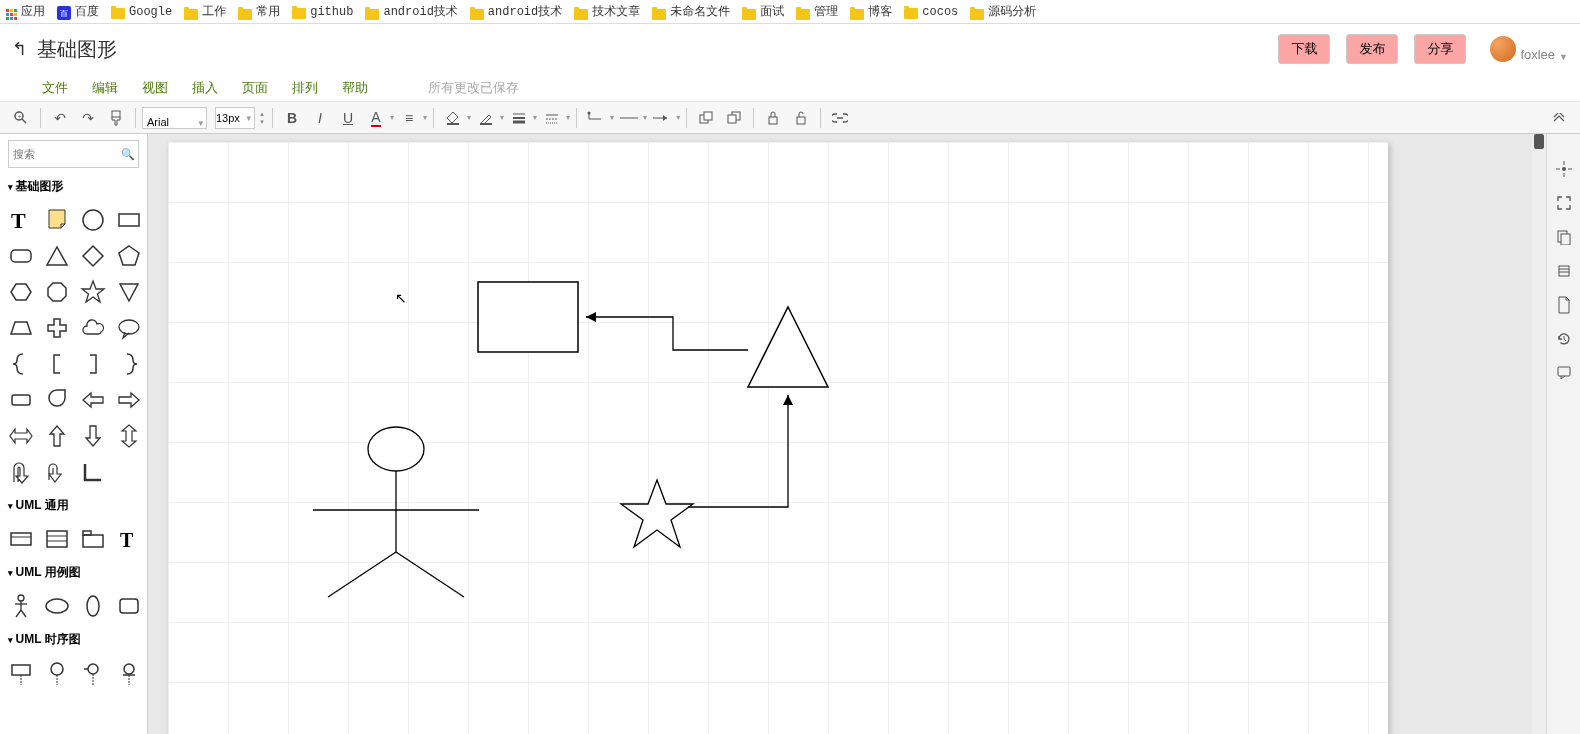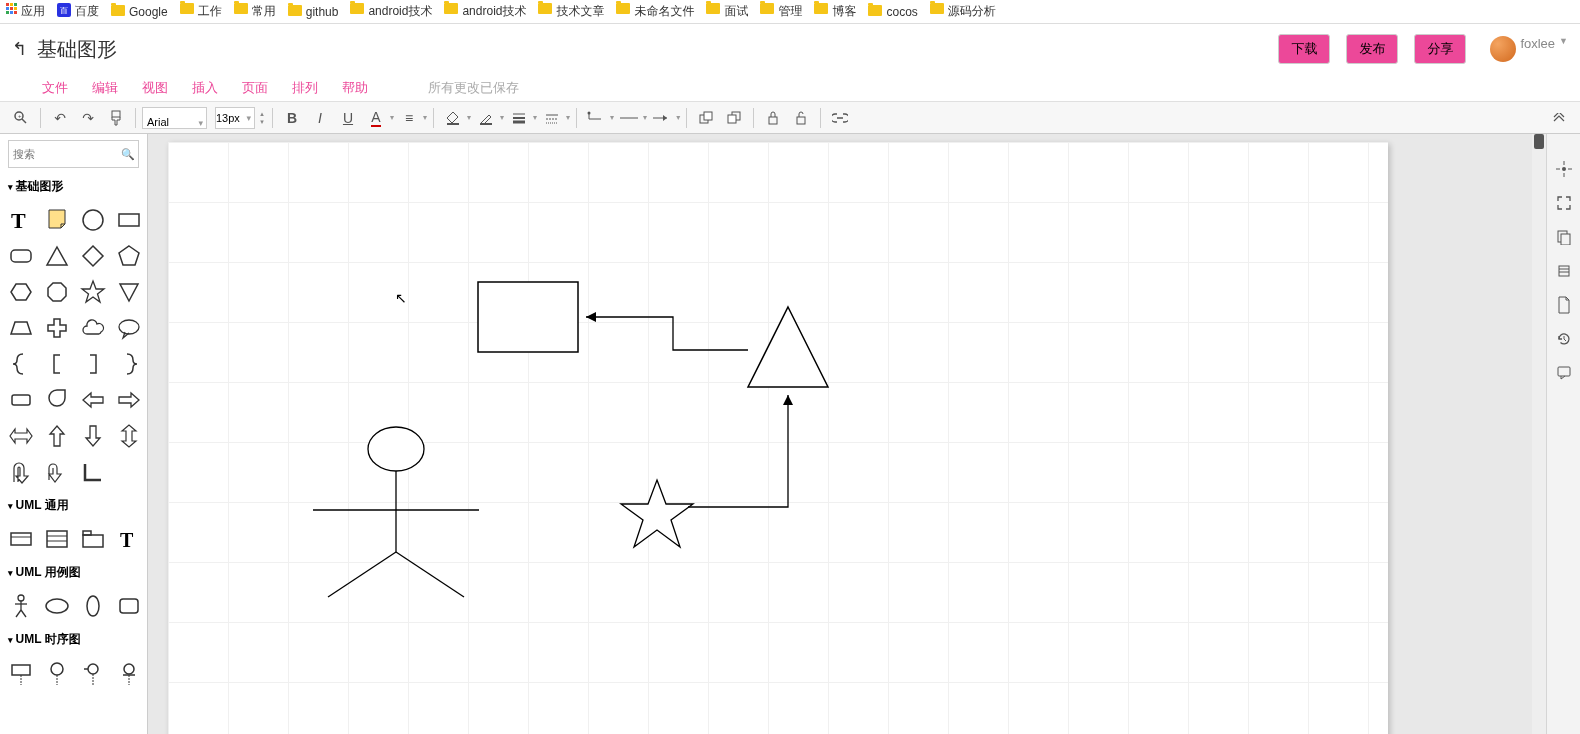--- a/index.html
+++ b/index.html
@@ -5,39 +5,39 @@
     * { margin: 0; padding: 0; box-sizing: border-box; }
     body { font-family: Arial, sans-serif; font-size: 13px; width: 1580px; height: 734px; overflow: hidden; background: #fff; }
     
     
     .bookmarks { height: 24px; background: #fff; border-bottom: 1px solid #ddd; display: flex; align-items: center; padding: 0 6px; gap: 12px; }
     .apps-icon { display: grid; grid-template-columns: repeat(3,3px); grid-template-rows: repeat(3,3px); gap: 1px; }
     .apps-icon span { width: 3px; height: 3px; }
     .apps-icon span:nth-child(1){background:#e94335}.apps-icon span:nth-child(2){background:#fbbc05}.apps-icon span:nth-child(3){background:#34a853}
     .apps-icon span:nth-child(4){background:#4285f4}.apps-icon span:nth-child(5){background:#e94335}.apps-icon span:nth-child(6){background:#fbbc05}
     .apps-icon span:nth-child(7){background:#34a853}.apps-icon span:nth-child(8){background:#4285f4}.apps-icon span:nth-child(9){background:#e94335}
-    .bookmark { display: flex; align-items: flex-start; gap: 4px; font-size: 12px; color: #333; cursor: pointer; white-space: nowrap; }
+    .bookmark { display: flex; align-items: flex-end; gap: 4px; font-size: 12px; color: #333; cursor: pointer; white-space: nowrap; font-family: Liberation Mono, monospace; }
     .folder-icon { width: 14px; height: 11px; background: #f5c518; border-radius: 1px; position: relative; }
     .folder-icon::before { content: ''; position: absolute; top: -2px; left: 0; width: 5px; height: 2px; background: #f5c518; border-radius: 1px 1px 0 0; }
     .baidu-icon { width: 14px; height: 14px; background: #2932e1; color: #fff; display: flex; align-items: center; justify-content: center; font-size: 8px; border-radius: 2px; }
     
     
     .titlebar { height: 50px; display: flex; align-items: center; padding: 0 12px; gap: 10px; }
     .back-btn { font-size: 18px; color: #333; cursor: pointer; }
     .doc-title { font-size: 20px; color: #333; flex: 0 0 auto; }
     .titlebar-spacer { flex: 1; }
-    .action-btn { border: 1px solid #ccc; background: #ec4899; padding: 5px 12px; font-size: 13px; border-radius: 3px; cursor: pointer; margin-left: 6px; }
-    .user { display: flex; align-items: flex-start; gap: 4px; margin-left: 14px; }
+    .action-btn { border: 1px solid #ccc; background: #fca5a5; padding: 5px 12px; font-size: 13px; border-radius: 3px; cursor: pointer; margin-left: 6px; }
+    .user { display: flex; align-items: flex-end; gap: 4px; margin-left: 14px; }
     .avatar { width: 26px; height: 26px; border-radius: 50%; background: radial-gradient(circle at 30% 30%, #f4a460, #d2691e); }
     .username { color: #888; font-size: 13px; }
     .dropdown-caret { font-size: 9px; color: #999; }
     
     
     .menubar { height: 28px; display: flex; align-items: center; padding: 0 36px 0 42px; gap: 24px; border-bottom: 1px solid #e0e0e0; }
-    .menu-item { font-size: 13px; color: #ec4899; cursor: pointer; }
+    .menu-item { font-size: 13px; color: #4d7c0f; cursor: pointer; }
     .save-status { color: #aaa; margin-left: 36px; flex: 1; }
     
     
     .toolbar { height: 32px; background: #f7f7f7; border-bottom: 1px solid #ccc; display: flex; align-items: center; padding: 0 8px; gap: 2px; }
     .tool-btn { width: 26px; height: 26px; display: flex; align-items: center; justify-content: center; cursor: pointer; border-radius: 2px; color: #555; font-size: 14px; }
     .tool-sep { width: 1px; height: 20px; background: #ccc; margin: 0 4px; }
     .font-select { width: 65px; height: 22px; border: 1px solid #ccc; background: #fff; display: flex; align-items: flex-end; padding: 0 4px; font-size: 11px; position: relative; }
     .font-select::after, .size-select::after { content: '▾'; position: absolute; right: 3px; font-size: 9px; color: #999; }
     .size-select { width: 40px; height: 22px; border: 1px solid #ccc; background: #fff; display: flex; align-items: center; padding: 0 0; font-size: 11px; position: relative; margin-left: 6px; }
     .spinner { display: flex; flex-direction: column; margin-left: 1px; }

